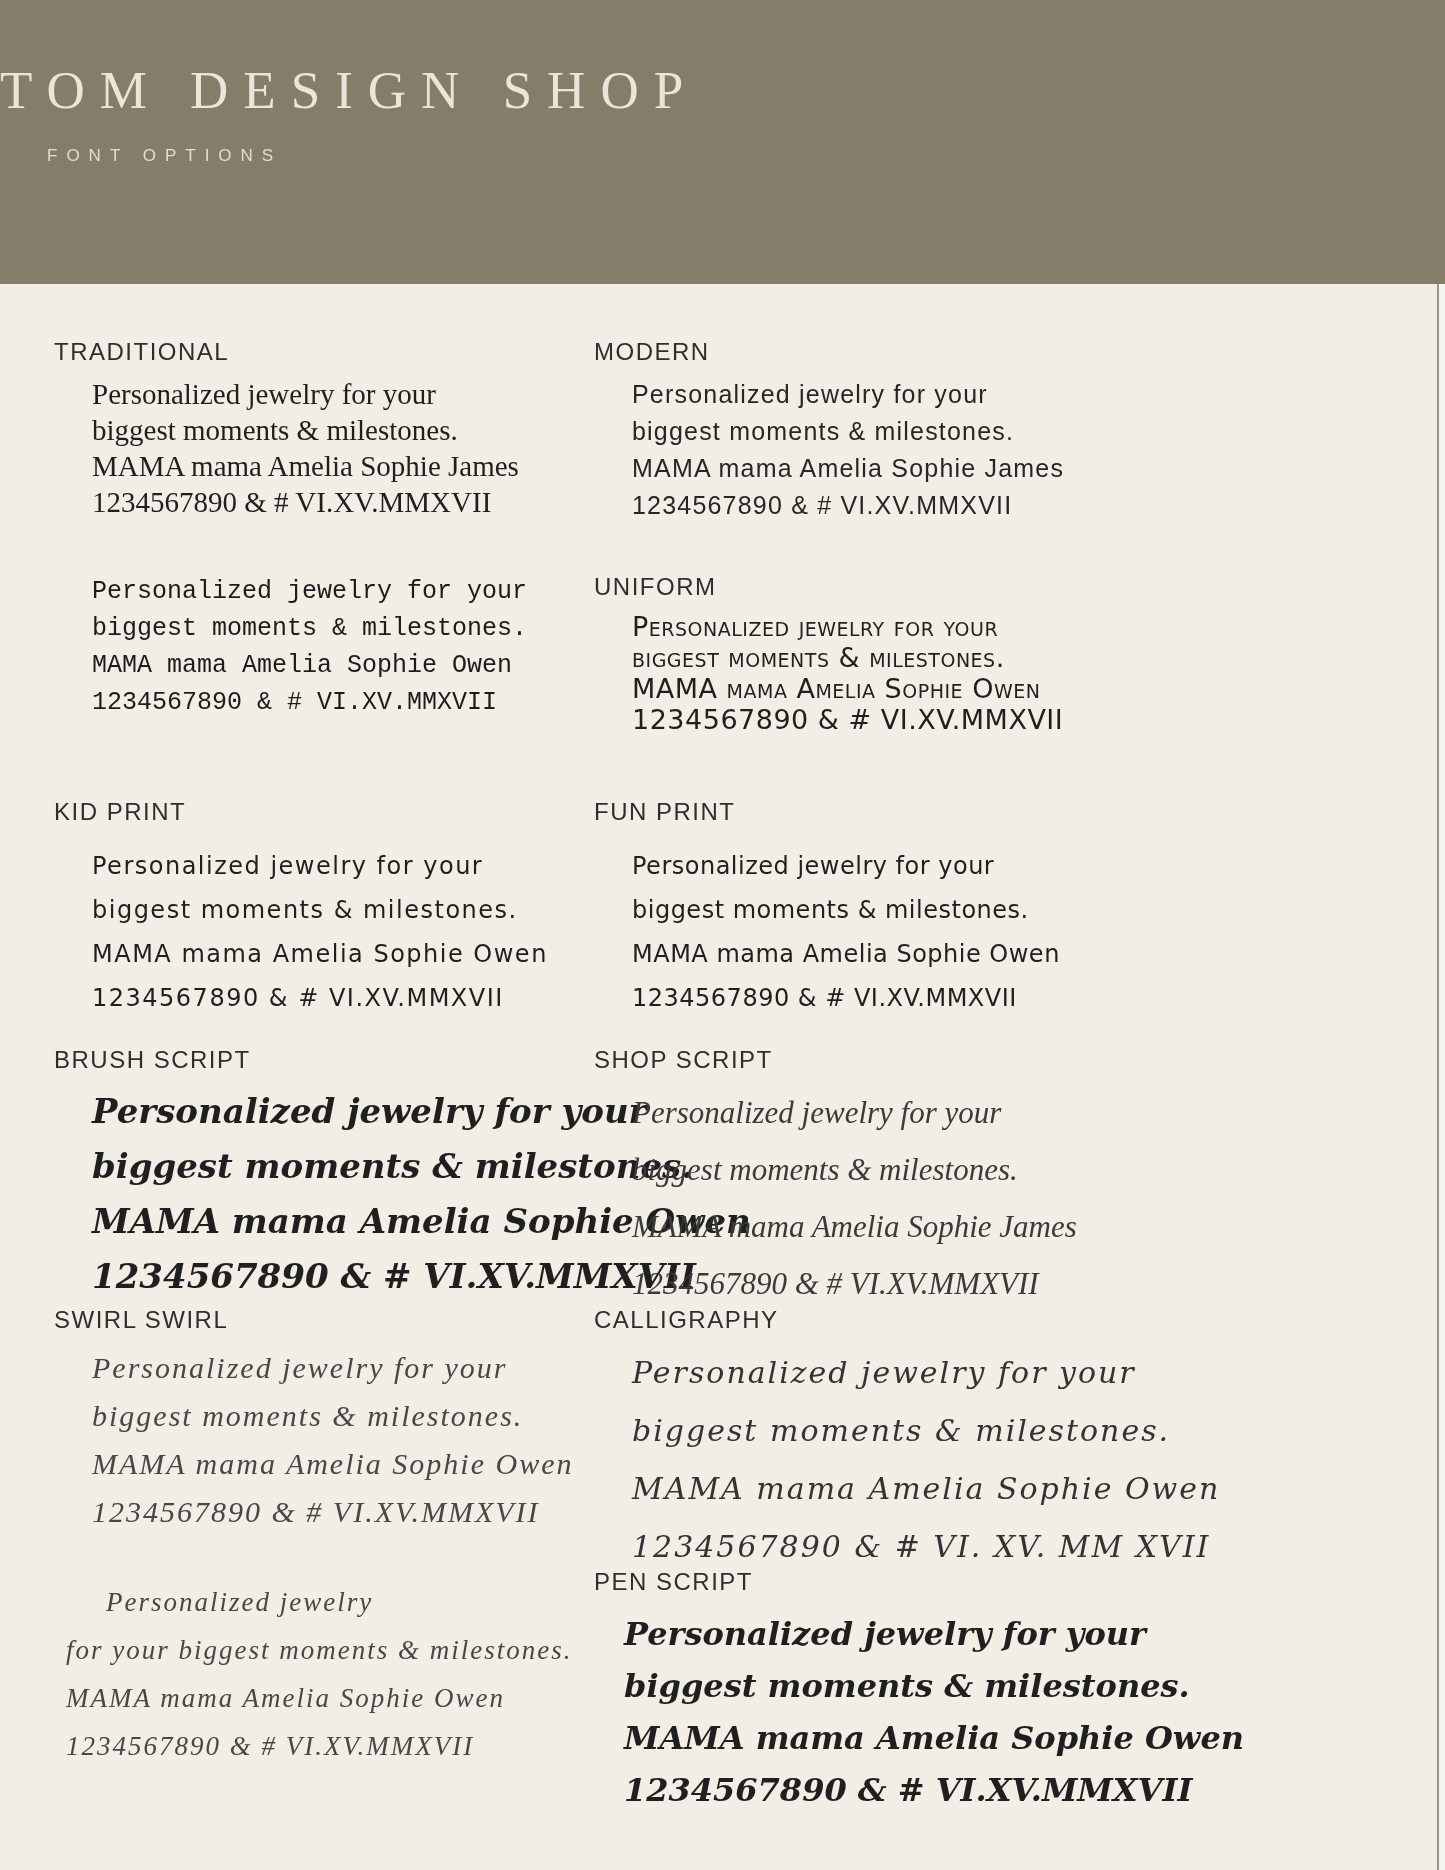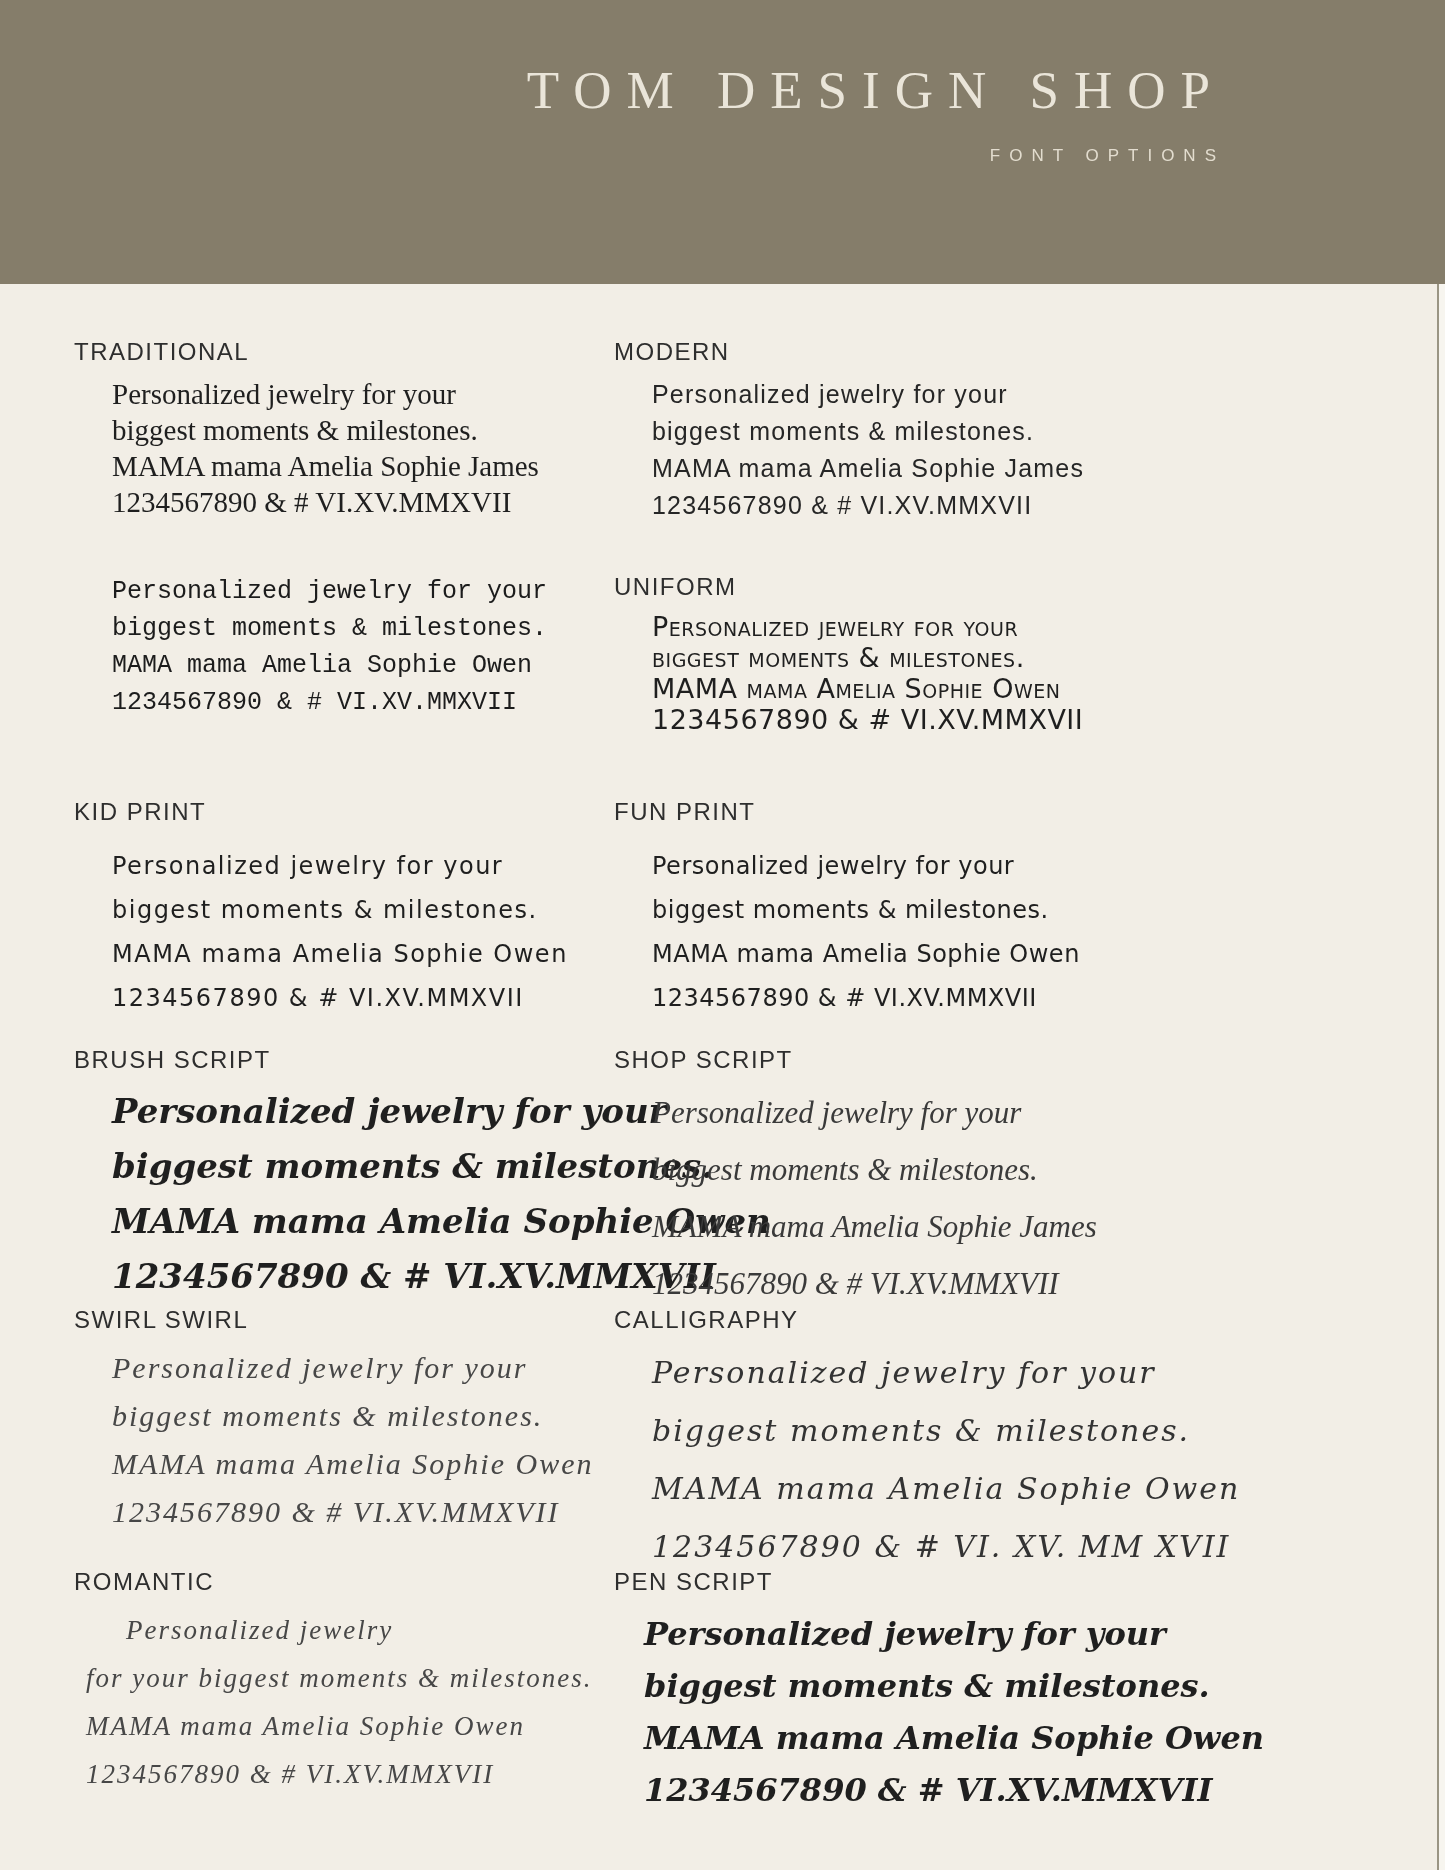--- a/index.html
+++ b/index.html
@@ -13,21 +13,21 @@
   }
 
   
   .header {
     position:absolute; top:0; left:0;
     width:1445px; height:284px;
     background:#857D6A;
   }
   .header-inner {
     width:1225px;
-    text-align:right;
+    text-align:left;
     padding-top:60px;
   }
   .brand-title {
     margin:0;
     font-family:"Liberation Serif", serif;
     font-weight:normal;
     font-size:53px;
     letter-spacing:15px;
     color:#EAE5D9;
     white-space:nowrap;
@@ -45,21 +45,21 @@
   
   .edge-strip {
     position:absolute; top:284px; right:0; bottom:0;
     width:6px;
     background:#F7F5EF;
     border-left:2px solid #9A9584;
   }
 
   
   .samples {
-    position:absolute; top:284px; left:74px;
+    position:absolute; top:284px; left:54px;
     width:1110px;
     padding-top:54px;
     display:grid;
     grid-template-columns:540px 570px;
     grid-template-rows:235px 225px 248px 260px 262px auto;
   }
   .font-sample { overflow:visible; }
   .sample-label {
     margin:0 0 10px 0;
     font-family:"Liberation Sans", sans-serif;
@@ -194,21 +194,20 @@
       <h3 class="sample-label">CALLIGRAPHY</h3>
       <div class="sample s-calligraphy">
         <div class="line">Personalized jewelry for your</div>
         <div class="line">biggest moments &amp; milestones.</div>
         <div class="line">MAMA mama Amelia Sophie Owen</div>
         <div class="line">1234567890 &amp; # VI. XV. MM XVII</div>
       </div>
     </section>
 
     <section class="font-sample">
-      <h3 class="sample-label">ROMANTIC</h3>
       <div class="sample s-romantic">
         <div class="line">Personalized jewelry</div>
         <div class="line">for your biggest moments &amp; milestones.</div>
         <div class="line">MAMA mama Amelia Sophie Owen</div>
         <div class="line">1234567890 &amp; # VI.XV.MMXVII</div>
       </div>
     </section>
 
     <section class="font-sample">
       <h3 class="sample-label">PEN SCRIPT</h3>

